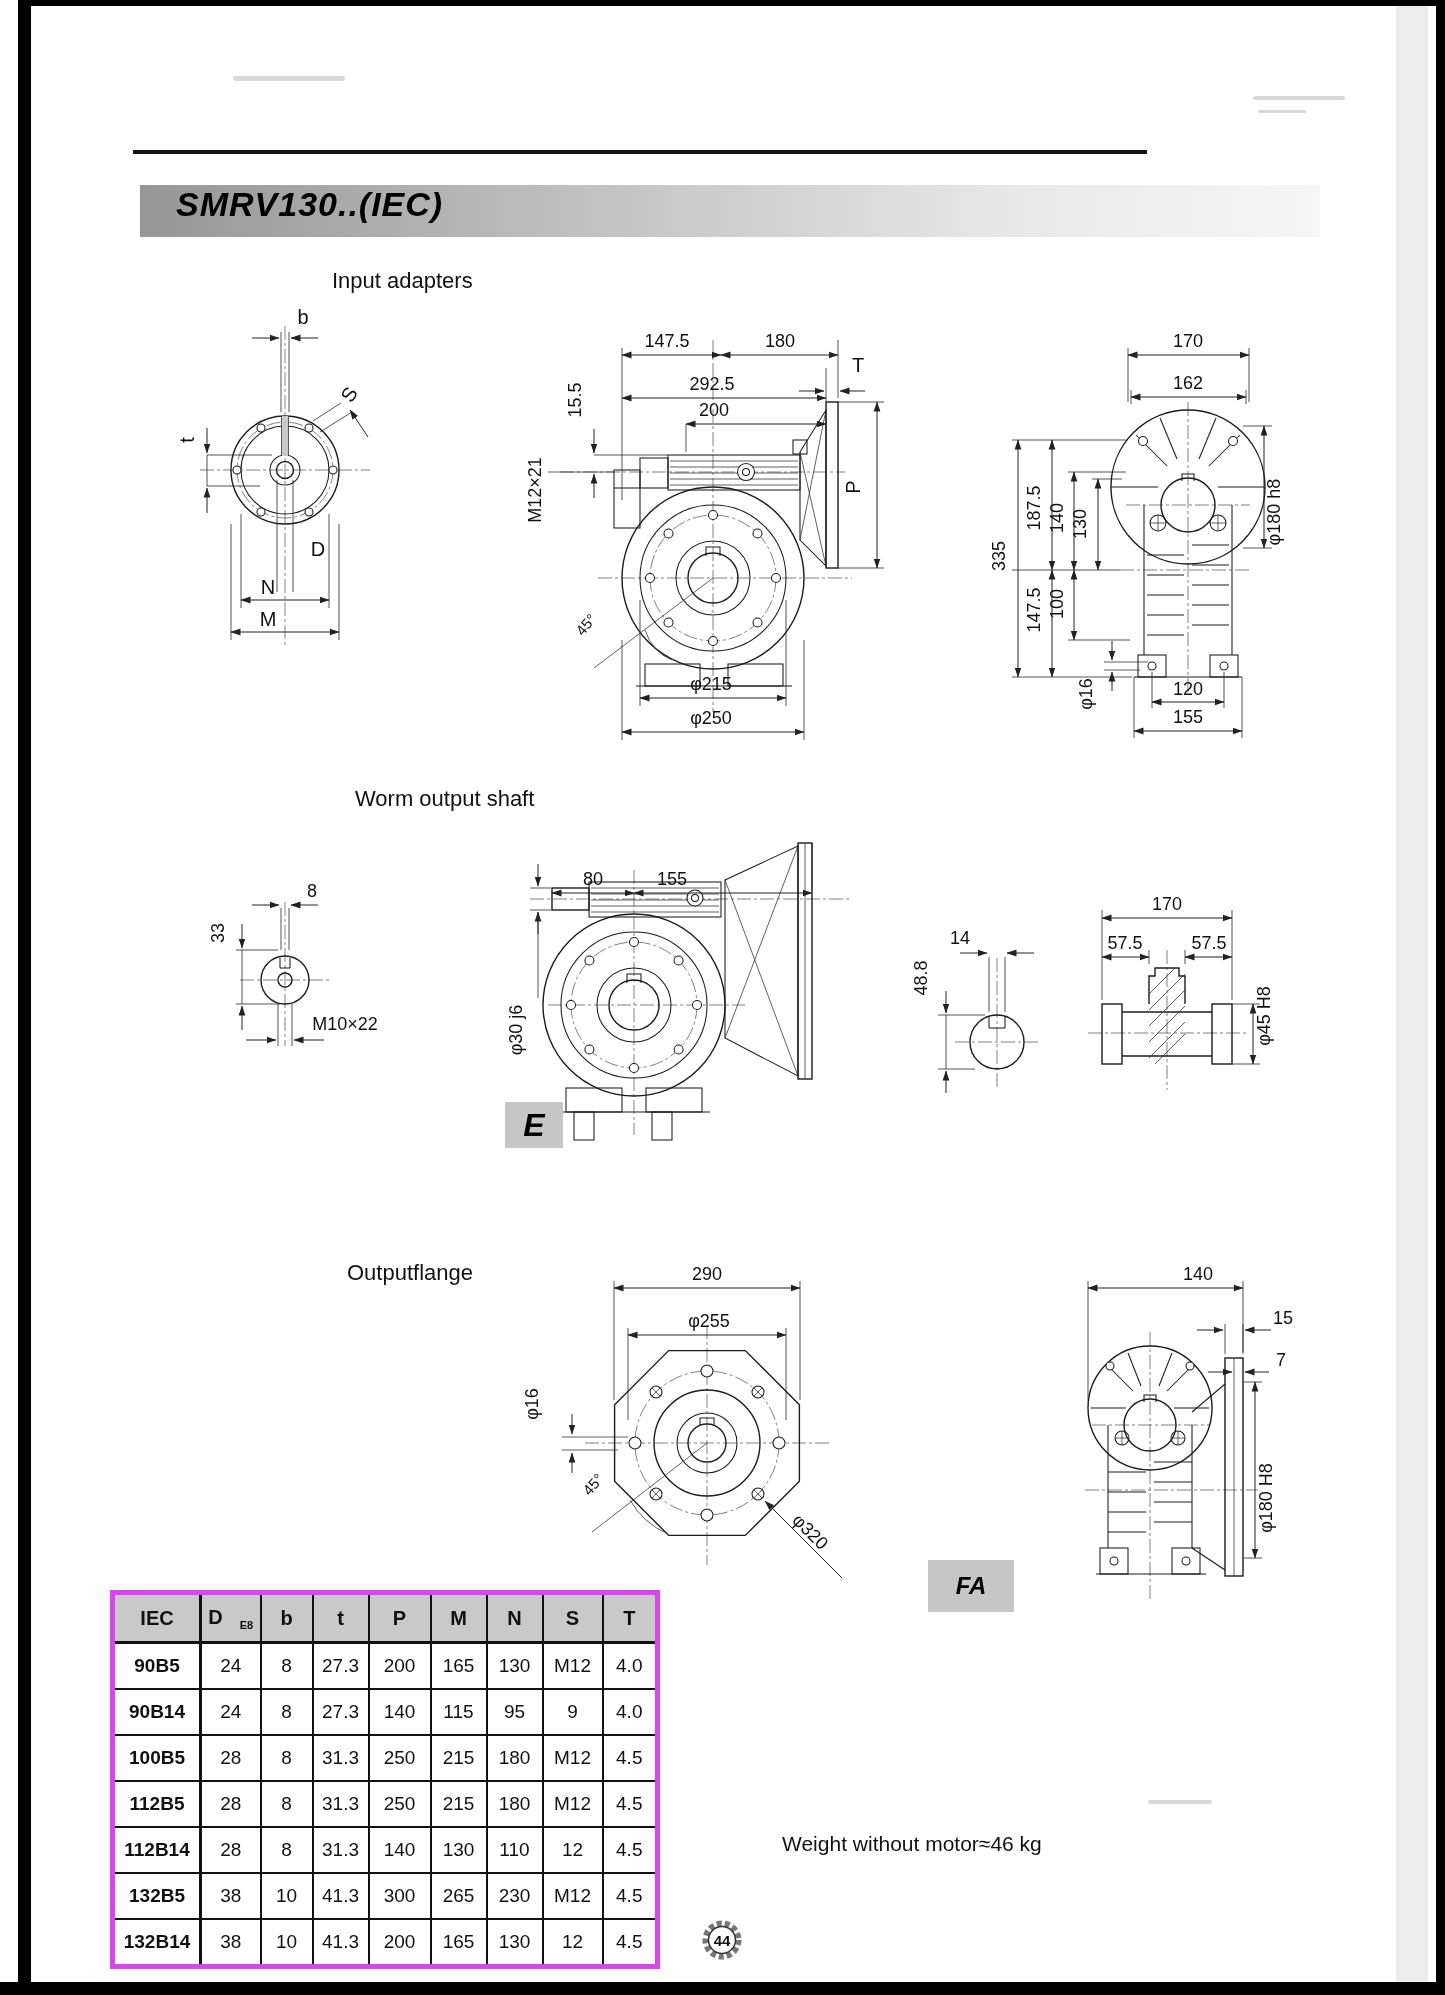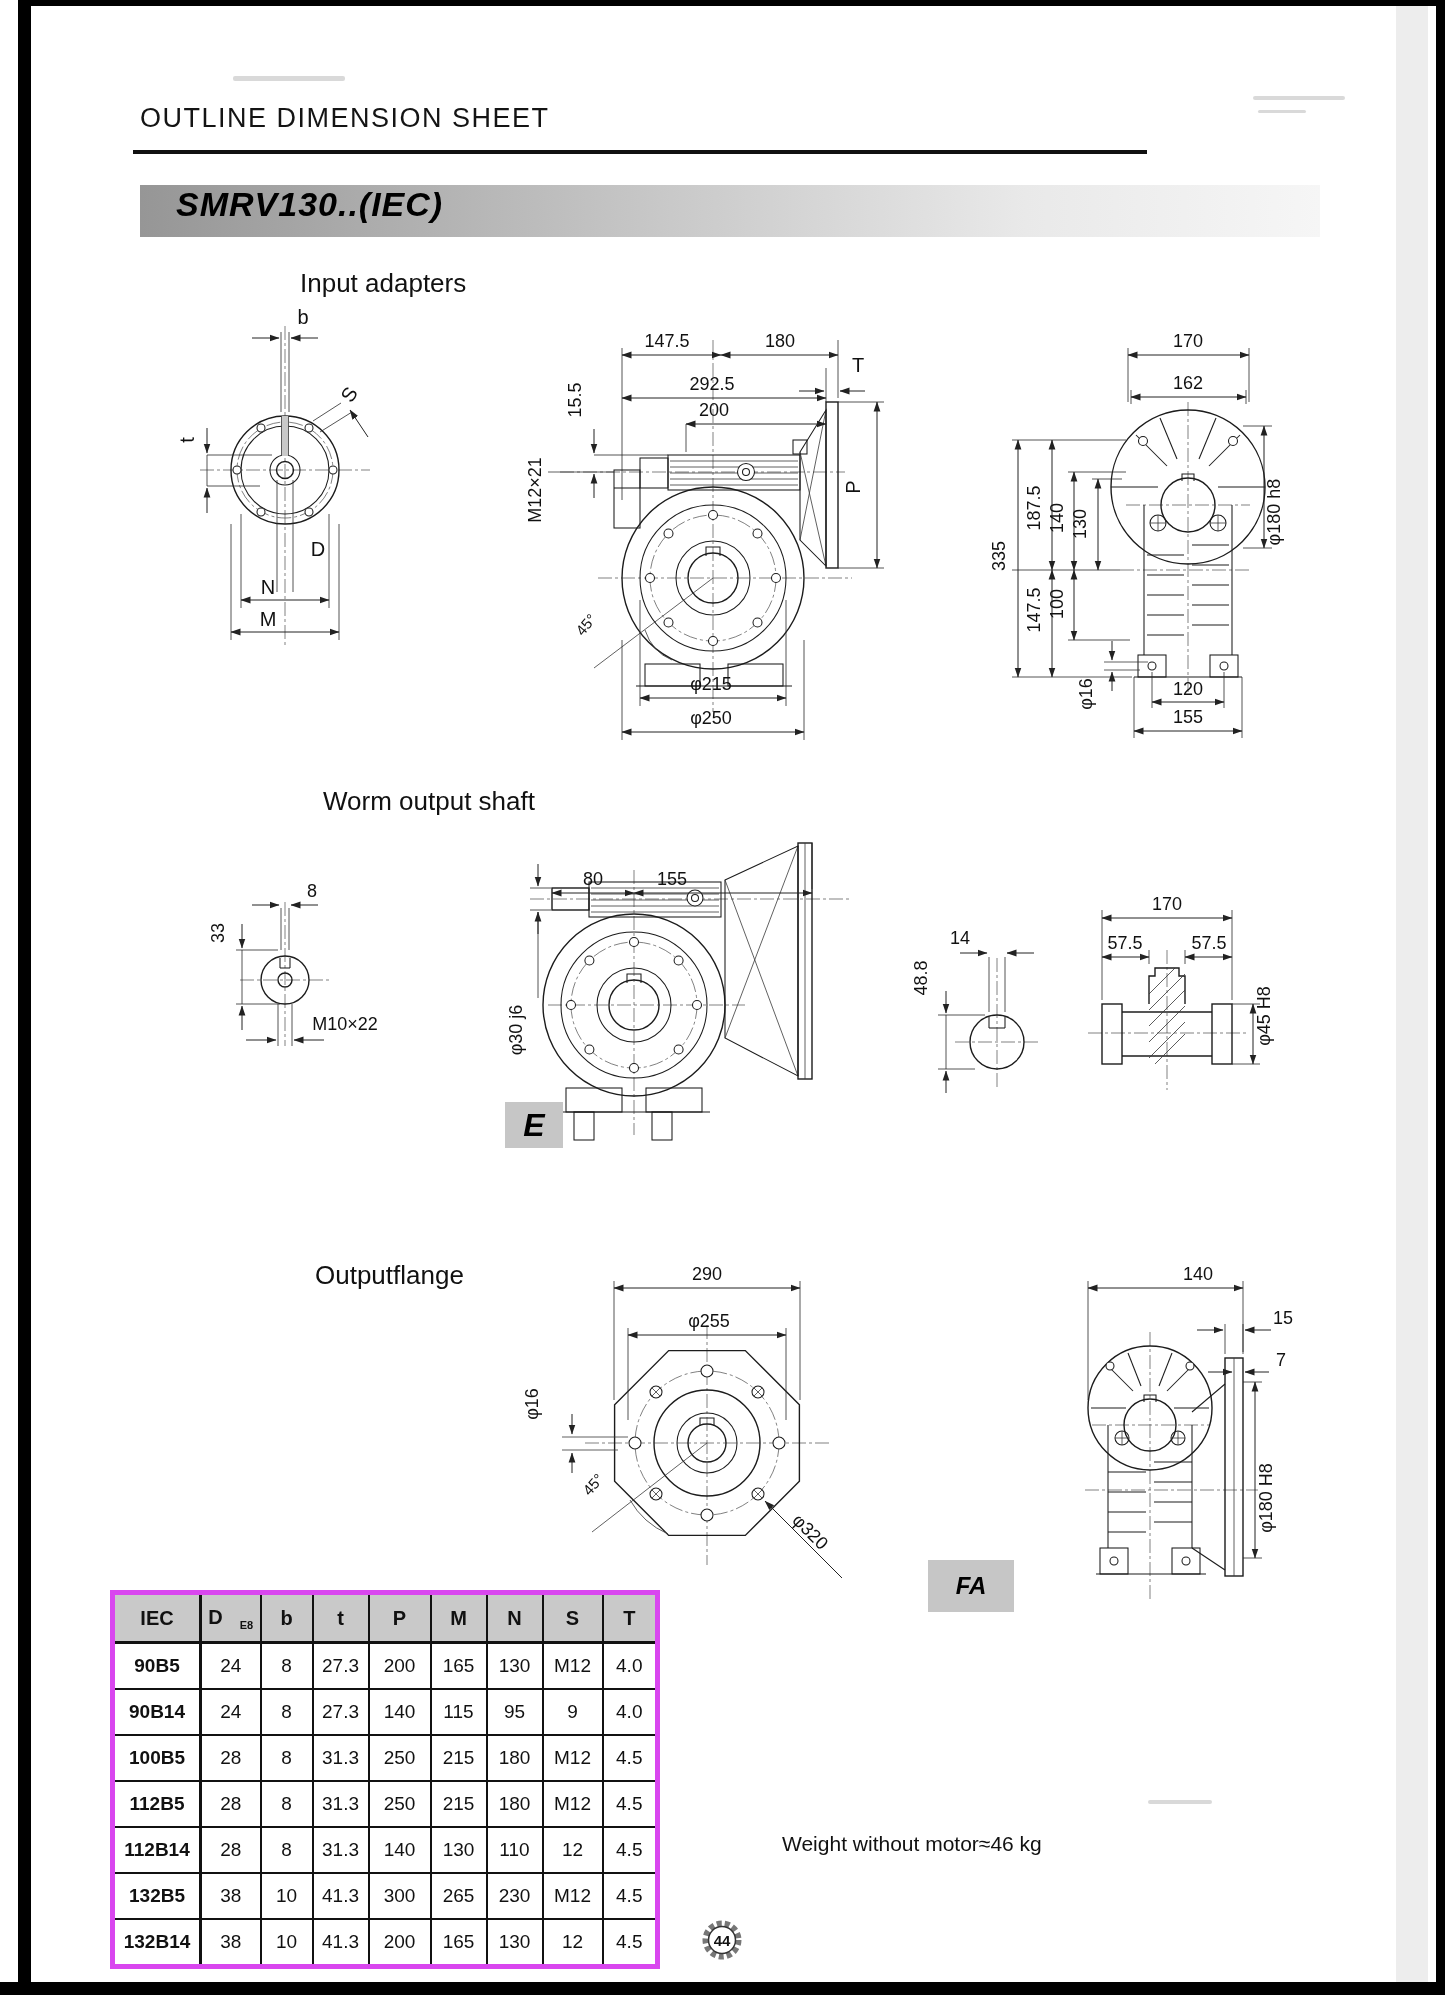--- a/index.html
+++ b/index.html
@@ -12,21 +12,21 @@
   .b-bottom{left:0;top:1982px;width:1445px;height:13px;background:#000;}
   .b-right{left:1436px;top:0;width:9px;height:1995px;background:#000;}
   .scanband{left:1396px;top:6px;width:32px;height:1976px;background:#cfcfcf;opacity:.38;}
   .smudge{background:#b9b9b9;opacity:.55;border-radius:2px;}
   
   .hdr{left:140px;top:103px;font-size:27px;letter-spacing:1.5px;color:#141414;}
   .hdr-rule{left:133px;top:150px;width:1014px;height:4px;background:#111;}
   .modelbar{left:140px;top:185px;width:1180px;height:52px;display:flex;align-items:flex-start;
     background:linear-gradient(90deg,#969696 0%,#c9c9c9 45%,#e9e9e9 75%,#f6f6f6 100%);}
   .modelbar span{font-size:34px;font-weight:bold;font-style:italic;padding-left:36px;letter-spacing:1px;color:#000;}
-  .sec{font-size:26px;color:#111;}
+  .sec{font-size:22px;color:#111;margin-left:32px;}
   
   .badge{background:#c6c6c6;color:#000;font-weight:bold;font-style:italic;
          display:flex;align-items:center;justify-content:center;}
   
   .dimtable{position:absolute;left:110px;top:1590px;width:545px;border-collapse:collapse;
             table-layout:fixed;border:5px solid #d946ef;}
   .dimtable th,.dimtable td{border:2px solid #111;text-align:center;padding:0;font-size:19px;height:44px;background:#fff;}
   .dimtable th{background:#c9c9c9;font-size:20px;font-weight:bold;height:46px;border-bottom:3px solid #111;}
   .dimtable td:first-child,.dimtable th:first-child{border-right:3px solid #111;font-weight:bold;}
   .dimtable sub{font-size:11px;margin-left:17px;}
@@ -56,21 +56,20 @@
   <div class="abs b-top"></div>
   <div class="abs b-left"></div>
   <div class="abs b-bottom"></div>
   <div class="abs b-right"></div>
   <div class="abs scanband"></div>
   <div class="abs smudge" style="left:233px;top:76px;width:112px;height:5px"></div>
   <div class="abs smudge" style="left:1253px;top:96px;width:92px;height:4px"></div>
   <div class="abs smudge" style="left:1258px;top:110px;width:48px;height:3px"></div>
   <div class="abs smudge" style="left:1148px;top:1800px;width:64px;height:4px"></div>
 
-  <div class="abs hdr">OUTLINE DIMENSION SHEET</div>
   <div class="abs hdr-rule"></div>
   <div class="abs modelbar">
     <span>SMRV130..(IEC)</span>
   </div>
 
   <div class="abs sec" style="left:300px;top:268px">Input adapters</div>
   <div class="abs sec" style="left:323px;top:786px">Worm output shaft</div>
   <div class="abs sec" style="left:315px;top:1260px">Outputflange</div>
 
   <svg width="1445" height="1995" viewBox="0 0 1445 1995">

